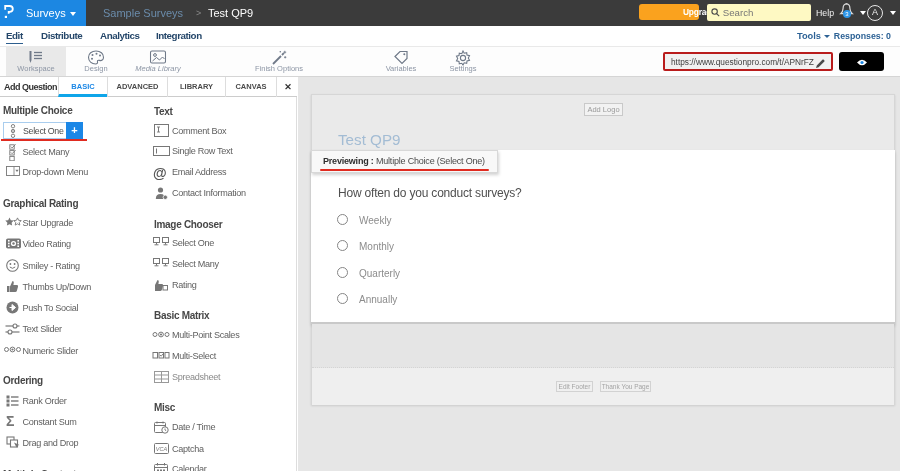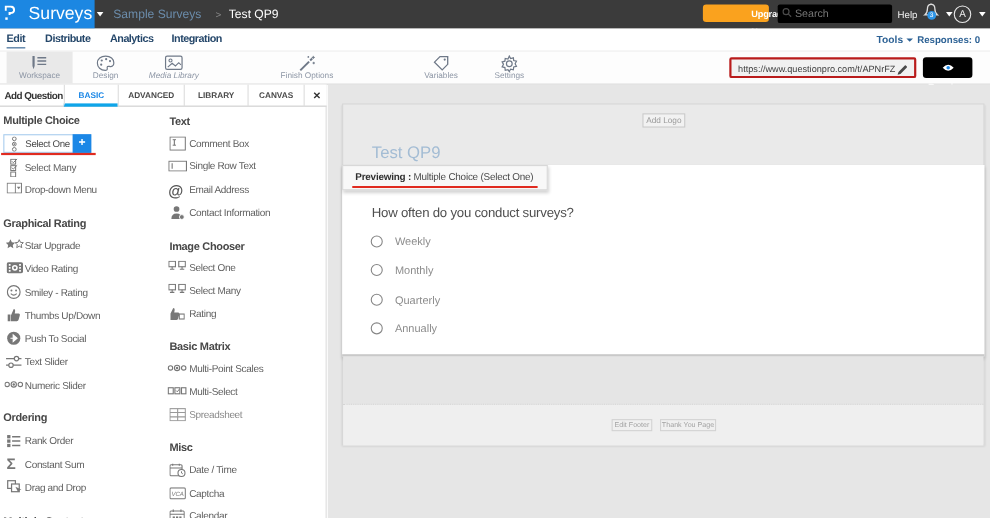--- a/index.html
+++ b/index.html
@@ -3,27 +3,27 @@
 <meta charset="utf-8">
 <style>
 * { margin:0; padding:0; box-sizing:border-box; }
 html,body { width:900px; height:471px; overflow:hidden; }
 body { font-family:"Liberation Sans", sans-serif; position:relative; background:#fff; }
 .abs { position:absolute; }
 
 
 #topbar { left:0; top:0; width:900px; height:26px; background:#3b3b3b; }
 #logoblk { left:0; top:0; width:86px; height:26px; background:#1c87e2; }
-#surveys { left:26px; top:0; height:26px; line-height:26px; color:#fff; font-size:16px; }
+#surveys { left:26px; top:0; height:26px; line-height:26px; color:#fff; font-size:11px; }
 .caret { display:inline-block; width:0; height:0; border-left:3.5px solid transparent; border-right:3.5px solid transparent; border-top:4px solid #fff; vertical-align:middle; margin-left:4px; }
 #crumb1 { left:103px; top:0; height:26px; line-height:26px; color:#6b8cab; font-size:11px; }
 #crumbsep { left:196px; top:0; height:26px; line-height:26px; color:#8a8a8a; font-size:9px; }
 #crumb2 { left:208px; top:0; height:26px; line-height:26px; color:#fdfdfd; font-size:11px; }
 #upgrade { left:639px; top:3.5px; width:60px; height:16.5px; background:#faa21e; border-radius:3px; color:#fff; font-size:8.4px; font-weight:bold; text-align:center; line-height:17px; letter-spacing:-0.2px;padding-left:44px; }
-#searchbox { left:707px; top:3.5px; width:104px; height:17px; background:#000000; border-radius:2px; color:#767676; font-size:9.7px; line-height:17px; }
+#searchbox { left:707px; top:3.5px; width:104px; height:17px; background:#fef9c3; border-radius:2px; color:#767676; font-size:9.7px; line-height:17px; }
 #help { left:816px; top:0; height:26px; line-height:26px; color:#f0f0f0; font-size:8.8px; }
 #avatar { left:867px; top:5px; width:16px; height:16px; border:1.5px solid #e8e8e8; border-radius:50%; color:#eee; font-size:9px; text-align:center; line-height:13px; }
 
 
 #navrow { left:0; top:26px; width:900px; height:21px; background:#fff; border-bottom:1px solid #e9e9e9; }
 .nav { position:absolute; top:0; height:21px; line-height:20px; color:#25476a; font-size:9.8px; font-weight:bold; letter-spacing:-0.45px; }
 #tools { position:absolute; top:0; right:70px; height:21px; line-height:20px; color:#2d6295; font-size:9.3px; font-weight:bold; }
 #resp { position:absolute; top:0; right:9px; height:21px; line-height:20px; color:#2d6295; font-size:8.8px; font-weight:bold; }
 .ncaret { display:inline-block; width:0; height:0; border-left:3px solid transparent; border-right:3px solid transparent; border-top:3.5px solid #2d6295; vertical-align:middle; margin-left:3px; }
 

